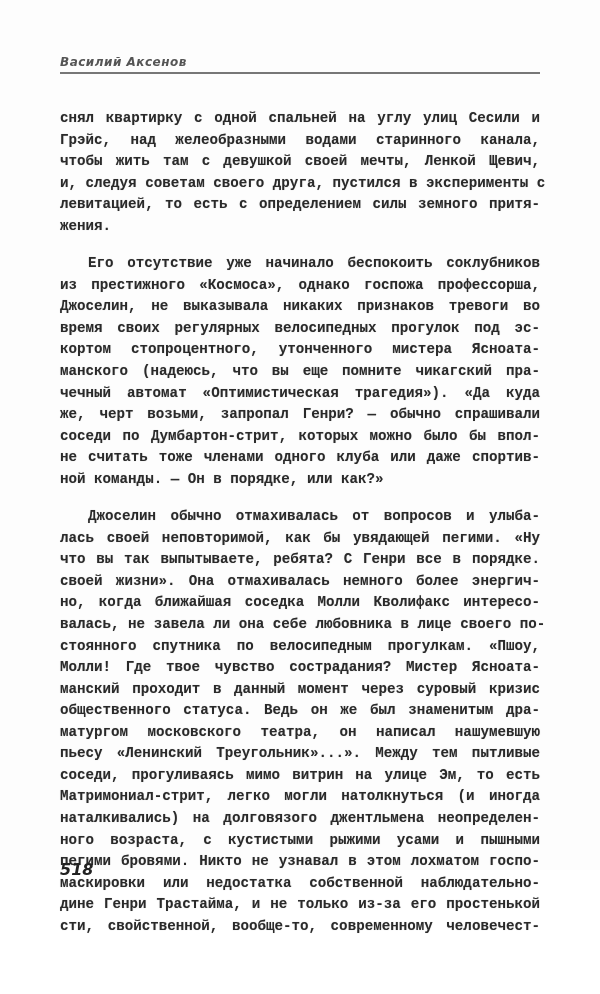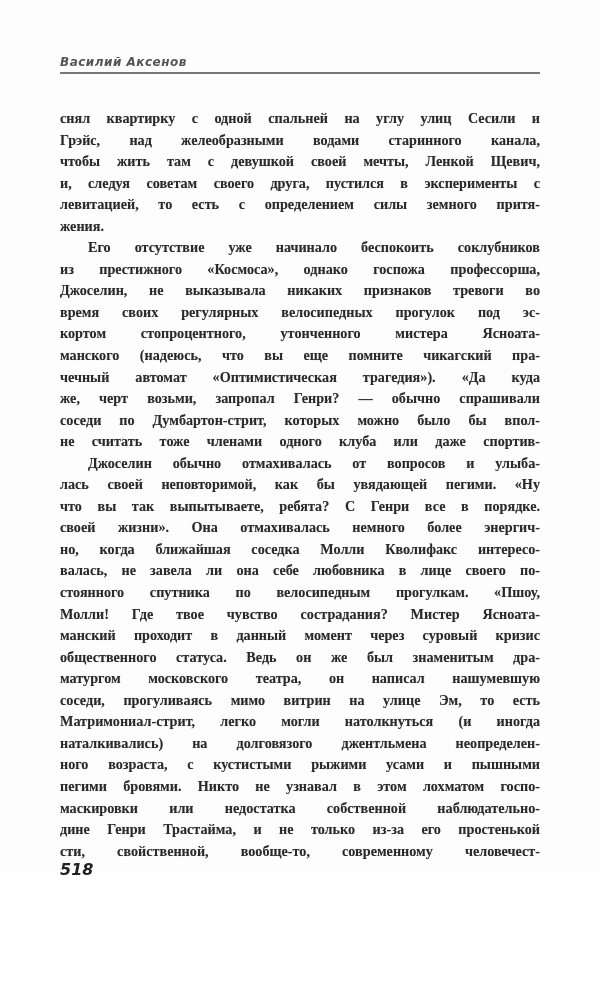--- a/index.html
+++ b/index.html
@@ -19,37 +19,37 @@
       font-weight: bold; font-style: italic;
       font-size: 12px; color: #555;
       letter-spacing: 0.5px;
     }
     .head-rule {
       position: absolute; left: 60px; top: 72px; width: 480px; height: 2px;
       background: #777;
     }
     .body-text {
       position: absolute; left: 60px; top: 108px; width: 480px;
-      font-family: Liberation Serif, serif;
+      font-family: Liberation Mono, monospace;
       font-weight: bold;
       font-size: 14.2px;
       line-height: 21.55px;
       color: #2a2a2a;
       text-align: justify;
       text-shadow: 0 0 1px rgba(0,0,0,0.25);
     }
     .body-text .line {
       display: block;
       white-space: nowrap;
       text-align: justify;
       text-align-last: justify;
       height: 21.55px;
     }
     .body-text .line.last { text-align-last: left; }
-    .body-text .line.indent { padding-left: 28px; }
+    .body-text .line.indent { padding-left: 28px; margin-top: 16px; }
     .page-number {
       position: absolute; left: 60px; top: 860px;
       font-family: "DejaVu Sans", sans-serif;
       font-weight: bold; font-style: italic;
       font-size: 16px; color: #222;
     }
   </style>
 </head>
 <body>
 
@@ -67,31 +67,33 @@
       <span class="line indent">Его отсутствие уже начинало беспокоить соклубников</span>
       <span class="line">из престижного «Космоса», однако госпожа профессорша,</span>
       <span class="line">Джоселин, не выказывала никаких признаков тревоги во</span>
       <span class="line">время своих регулярных велосипедных прогулок под эс-</span>
       <span class="line">кортом стопроцентного, утонченного мистера Ясноата-</span>
       <span class="line">манского (надеюсь, что вы еще помните чикагский пра-</span>
       <span class="line">чечный автомат «Оптимистическая трагедия»). «Да куда</span>
       <span class="line">же, черт возьми, запропал Генри? — обычно спрашивали</span>
       <span class="line">соседи по Думбартон-стрит, которых можно было бы впол-</span>
       <span class="line">не считать тоже членами одного клуба или даже спортив-</span>
+      <span class="line last">ной команды. — Он в порядке, или как?»</span>
       <span class="line indent">Джоселин обычно отмахивалась от вопросов и улыба-</span>
       <span class="line">лась своей неповторимой, как бы увядающей пегими. «Ну</span>
       <span class="line">что вы так выпытываете, ребята? С Генри все в порядке.</span>
       <span class="line">своей жизни». Она отмахивалась немного более энергич-</span>
       <span class="line">но, когда ближайшая соседка Молли Кволифакс интересо-</span>
       <span class="line">валась, не завела ли она себе любовника в лице своего по-</span>
       <span class="line">стоянного спутника по велосипедным прогулкам. «Пшоу,</span>
       <span class="line">Молли! Где твое чувство сострадания? Мистер Ясноата-</span>
       <span class="line">манский проходит в данный момент через суровый кризис</span>
       <span class="line">общественного статуса. Ведь он же был знаменитым дра-</span>
       <span class="line">матургом московского театра, он написал нашумевшую</span>
+      <span class="line">пьесу «Ленинский Треугольник»...». Между тем пытливые</span>
       <span class="line">соседи, прогуливаясь мимо витрин на улице Эм, то есть</span>
       <span class="line">Матримониал-стрит, легко могли натолкнуться (и иногда</span>
       <span class="line">наталкивались) на долговязого джентльмена неопределен-</span>
       <span class="line">ного возраста, с кустистыми рыжими усами и пышными</span>
       <span class="line">пегими бровями. Никто не узнавал в этом лохматом госпо-</span>
       <span class="line">маскировки или недостатка собственной наблюдательно-</span>
       <span class="line">дине Генри Трастайма, и не только из-за его простенькой</span>
       <span class="line">сти, свойственной, вообще-то, современному человечест-</span>
     </div>
 

